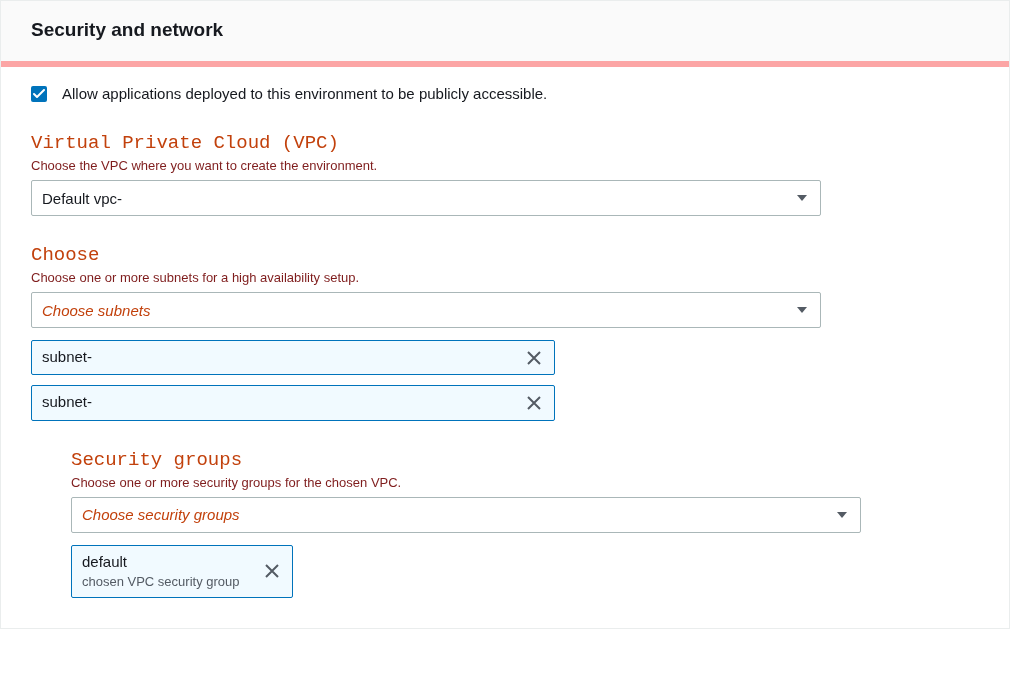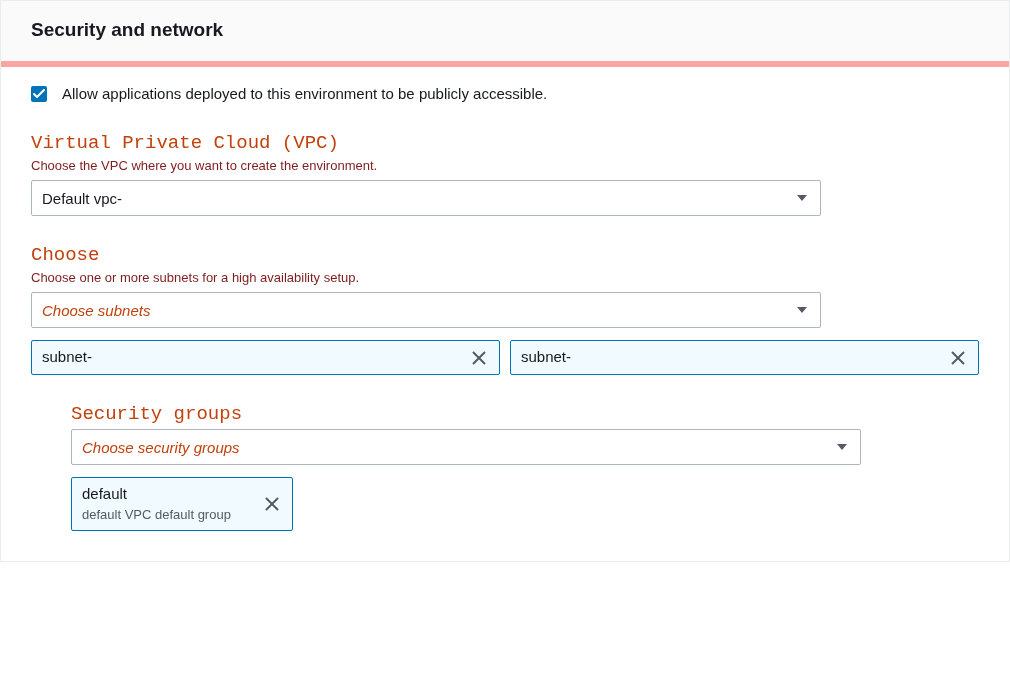--- a/index.html
+++ b/index.html
@@ -99,21 +99,21 @@
       width: 0;
       height: 0;
       border-left: 5px solid transparent;
       border-right: 5px solid transparent;
       border-top: 6px solid #545b64;
       margin-right: 4px;
     }
     .tokens {
       margin-top: 12px;
       display: flex;
-      flex-direction: row;
+      flex-direction: column;
       gap: 10px;
       align-items: flex-start;
     }
     .token {
       border: 1px solid #0073bb;
       background: #f1faff;
       border-radius: 2px;
       display: flex;
       align-items: stretch;
       overflow: hidden;
@@ -206,29 +206,30 @@
             <svg width="16" height="16" viewBox="0 0 16 16">
                 <path d="M2 2 L14 14 M14 2 L2 14" stroke="#545b64" stroke-width="2"></path>
               </svg>
           </div>
         </div>
       </div>
     </div>
 
     <div class="field-group">
       <div class="field-label">Security groups</div>
+      <div class="field-hint">Choose one or more security groups for the chosen VPC.</div>
       <div class="select">
         <span class="select-placeholder">Choose security groups</span>
         <span class="caret"></span>
       </div>
       <div class="tokens">
         <div class="token">
           <div class="token-body" style="min-width:180px;">
             <span class="token-label">default</span>
-            <span class="token-sub">default VPC default group</span>
+            <span class="token-sub">chosen VPC security group</span>
           </div>
           <div class="token-close">
             <svg width="16" height="16" viewBox="0 0 16 16">
                 <path d="M2 2 L14 14 M14 2 L2 14" stroke="#545b64" stroke-width="2"></path>
               </svg>
           </div>
         </div>
       </div>
     </div>
 

